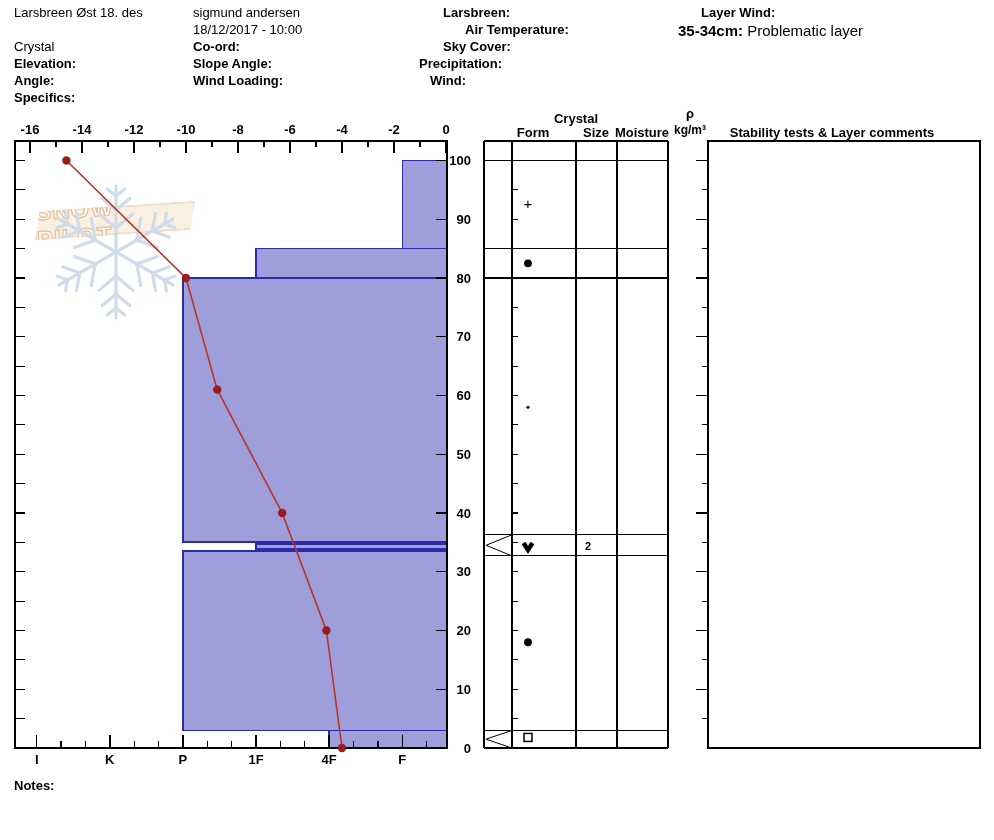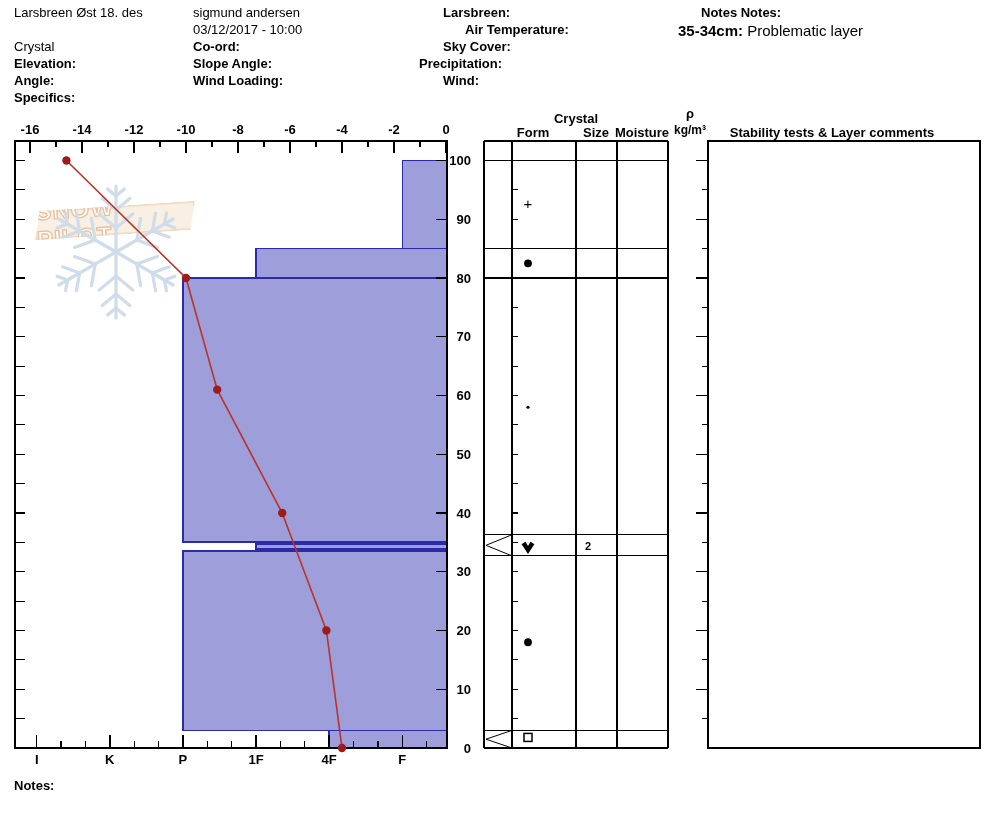--- a/index.html
+++ b/index.html
@@ -23,32 +23,32 @@
 <div class="page">
 
   <div>
     <div class="line" style="left:14px;top:6px">Larsbreen Øst 18. des</div>
     <div class="line" style="left:14px;top:40px">Crystal</div>
     <div class="line b" style="left:14px;top:57px">Elevation:</div>
     <div class="line b" style="left:14px;top:74px">Angle:</div>
     <div class="line b" style="left:14px;top:91px">Specifics:</div>
 
     <div class="line" style="left:193px;top:6px">sigmund andersen</div>
-    <div class="line" style="left:193px;top:23px">03/12/2017 - 10:00</div>
+    <div class="line" style="left:193px;top:23px">18/12/2017 - 10:00</div>
     <div class="line b" style="left:193px;top:40px">Co-ord:</div>
     <div class="line b" style="left:193px;top:57px">Slope Angle:</div>
     <div class="line b" style="left:193px;top:74px">Wind Loading:</div>
 
     <div class="line b" style="left:443px;top:6px">Larsbreen:</div>
     <div class="line b" style="left:465px;top:23px">Air Temperature:</div>
     <div class="line b" style="left:443px;top:40px">Sky Cover:</div>
     <div class="line b" style="left:419px;top:57px">Precipitation:</div>
-    <div class="line b" style="left:443px;top:74px">Wind:</div>
-
-    <div class="line b" style="left:701px;top:6px">Notes Notes:</div>
+    <div class="line b" style="left:430px;top:74px">Wind:</div>
+
+    <div class="line b" style="left:701px;top:6px">Layer Wind:</div>
     <div class="line small" style="left:678px;top:25px">
       <span class="b">35-34cm:</span>
       <span>Problematic layer</span>
     </div>
   </div>
 
   <div class="wm-banner">
     <span class="wm-text">SNOW PILOT</span>
   </div>
 

